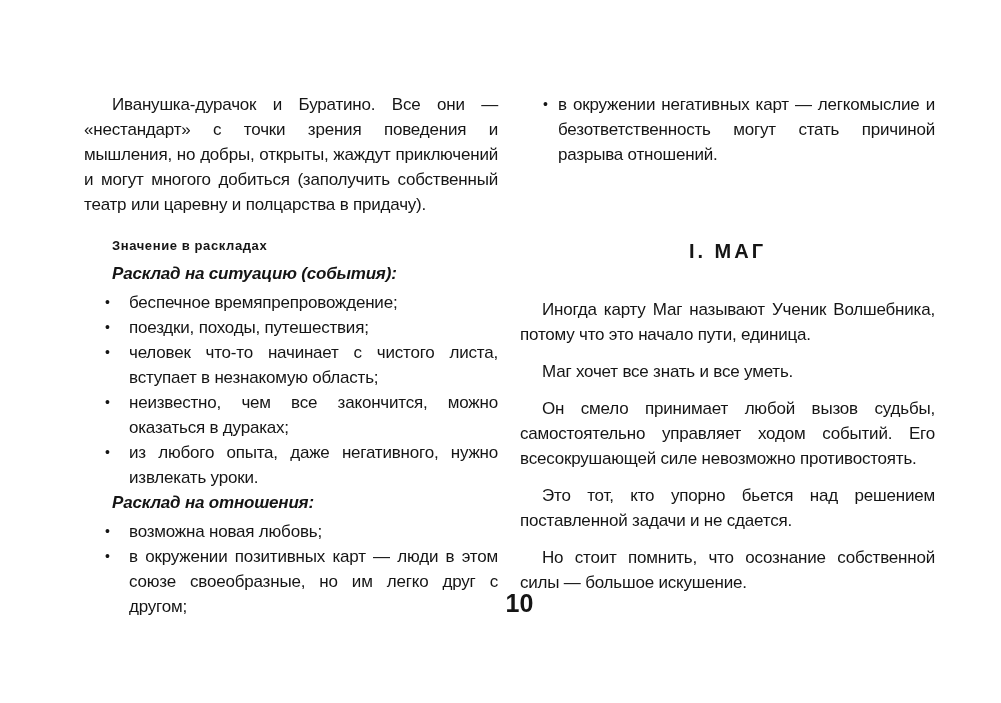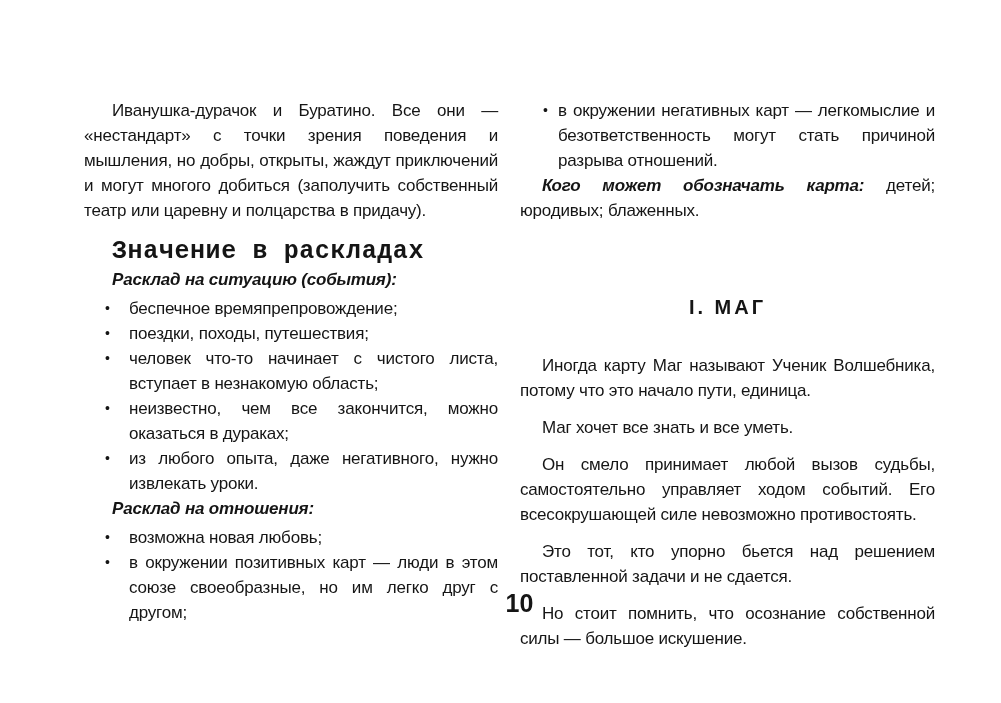--- a/index.html
+++ b/index.html
@@ -7,36 +7,35 @@
   body {
     position: relative;
     background: #ffffff;
     color: #151515;
     font-family: "Liberation Sans", sans-serif;
     font-size: 17px;
     line-height: 25px;
     letter-spacing: -0.2px;
     overflow: hidden;
   }
-  .col { position: absolute; top: 98px; }
+  .col { position: absolute; top: 92px; }
   .col-left  { left: 84px;  width: 414px; }
   .col-right { left: 520px; width: 415px; }
 
   p.body { text-align: justify; }
   p.indent { text-indent: 28px; }
   .col-right p.indent { text-indent: 22px; margin-top: 12px; }
 
   h2.section-heading {
-    font-size: 25px;
+    font-size: 13px;
     font-weight: 700;
     line-height: 26px;
     letter-spacing: 0.6px;
     margin: 16px 0 2px 0;
     text-indent: 28px;
-    font-family: Liberation Mono, monospace;
   }
   p.subhead {
     font-weight: 700;
     font-style: italic;
     text-indent: 28px;
     margin: 0;
   }
   ul.bullets {
     list-style: none;
     margin: 4px 0 0 0;
@@ -127,21 +126,20 @@
 </div>
 
 <div class="col col-right">
   <ul class="bullets">
     <li>
       <span class="bullet-marker">•</span>
       <span>в окружении негативных карт — легкомыслие и безответственность могут стать причиной разрыва отношений.</span>
     </li>
   </ul>
 
-  <p class="body designates"><span class="lead">Кого может обозначать карта:</span><span> детей; юродивых; блаженных.</span></p>
 
   <h1 class="chapter-heading">I. МАГ</h1>
 
   <p class="body indent">Иногда карту Маг называют Ученик Волшебника, потому что это начало пути, единица.</p>
   <p class="body indent">Маг хочет все знать и все уметь.</p>
   <p class="body indent">Он смело принимает любой вызов судьбы, самостоятельно управляет ходом событий. Его всесокрушающей силе невозможно противостоять.</p>
   <p class="body indent">Это тот, кто упорно бьется над решением поставленной задачи и не сдается.</p>
   <p class="body indent">Но стоит помнить, что осознание собственной силы — большое искушение.</p>
 </div>
 

